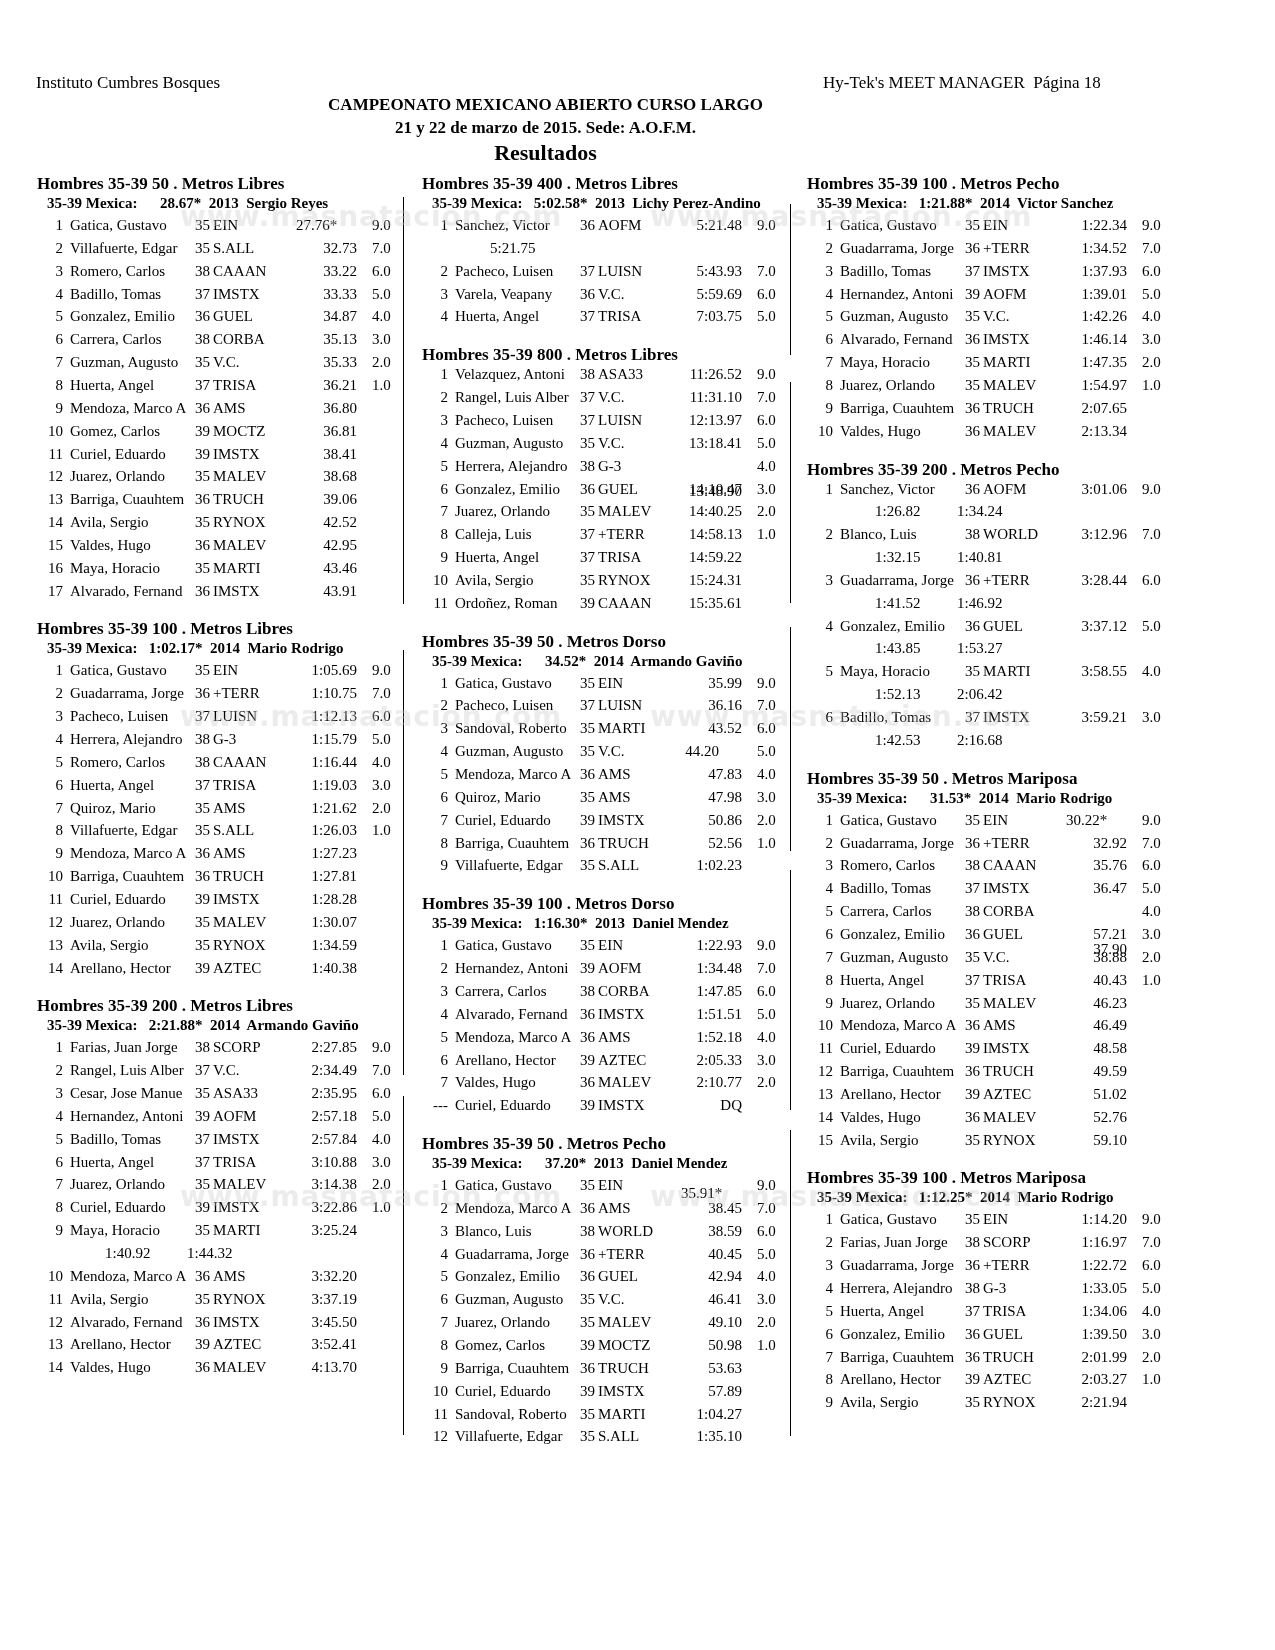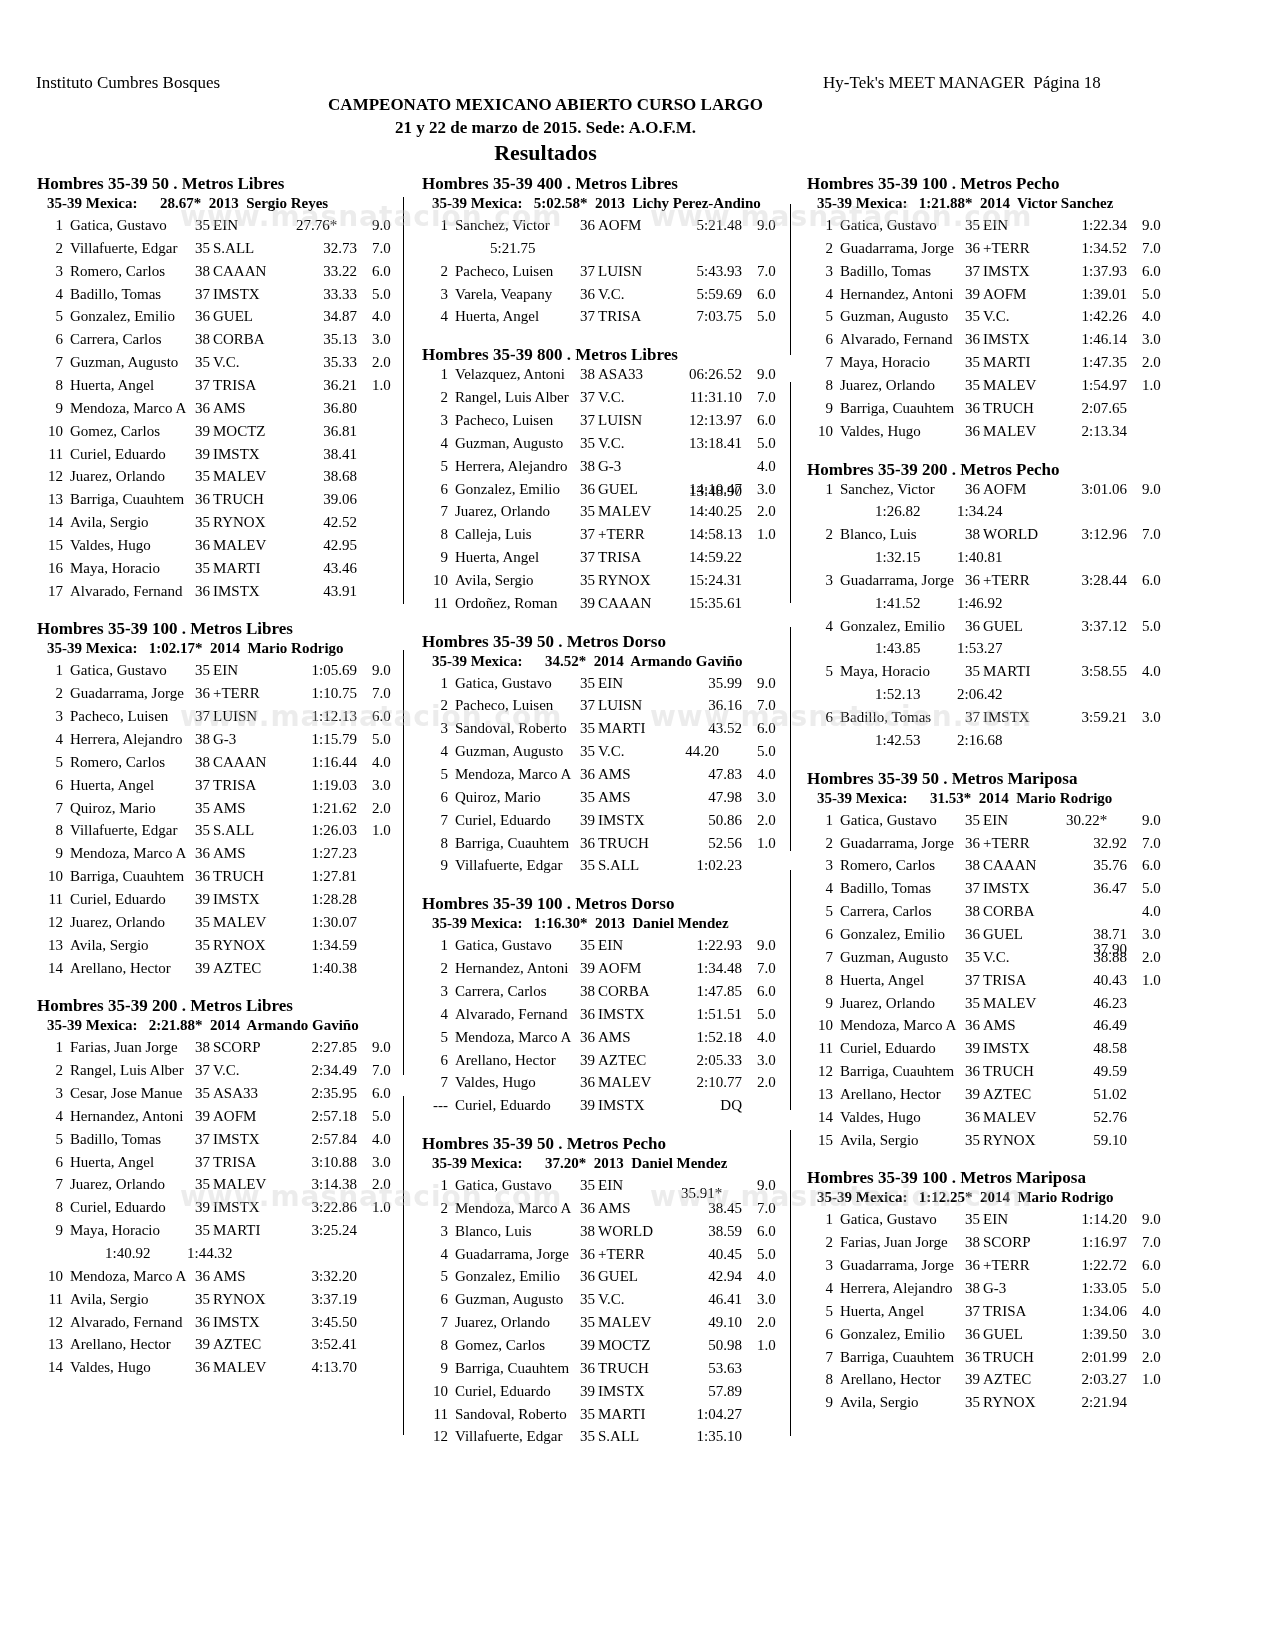--- a/index.html
+++ b/index.html
@@ -440,21 +440,21 @@
         <span class="team" style="left: 176px;">TRISA</span>
         <span class="time" style="left: 240px;">7:03.75</span>
         <span class="pts" style="left: 335px;">5.0</span>
       </div>
       <div class="ev-title" style="left: 0px; top: 345.25px;">Hombres 35-39 800 . Metros Libres</div>
       <div class="row" style="left: 0px; top: 366.25px; width: 370px;">
         <span class="place" style="left: -4px;">1</span>
         <span class="name" style="left: 33px;">Velazquez, Antoni</span>
         <span class="age" style="left: 158px;">38</span>
         <span class="team" style="left: 176px;">ASA33</span>
-        <span class="time" style="left: 240px;">06:26.52</span>
+        <span class="time" style="left: 240px;">11:26.52</span>
         <span class="pts" style="left: 335px;">9.0</span>
       </div>
       <div class="row" style="left: 0px; top: 389.1px; width: 370px;">
         <span class="place" style="left: -4px;">2</span>
         <span class="name" style="left: 33px;">Rangel, Luis Alber</span>
         <span class="age" style="left: 158px;">37</span>
         <span class="team" style="left: 176px;">V.C.</span>
         <span class="time" style="left: 240px;">11:31.10</span>
         <span class="pts" style="left: 335px;">7.0</span>
       </div>
@@ -953,21 +953,21 @@
         <span class="age" style="left: 158px;">38</span>
         <span class="team" style="left: 176px;">CORBA</span>
         <span class="time" style="left: 240px; margin-top: 38px;">37.90</span>
         <span class="pts" style="left: 335px;">4.0</span>
       </div>
       <div class="row" style="left: 0px; top: 925.95px; width: 370px;">
         <span class="place" style="left: -4px;">6</span>
         <span class="name" style="left: 33px;">Gonzalez, Emilio</span>
         <span class="age" style="left: 158px;">36</span>
         <span class="team" style="left: 176px;">GUEL</span>
-        <span class="time" style="left: 240px;">38.71</span>
+        <span class="time" style="left: 240px;">57.21</span>
         <span class="pts" style="left: 335px;">3.0</span>
       </div>
       <div class="row" style="left: 0px; top: 948.8px; width: 370px;">
         <span class="place" style="left: -4px;">7</span>
         <span class="name" style="left: 33px;">Guzman, Augusto</span>
         <span class="age" style="left: 158px;">35</span>
         <span class="team" style="left: 176px;">V.C.</span>
         <span class="time" style="left: 240px;">38.88</span>
         <span class="pts" style="left: 335px;">2.0</span>
       </div>

